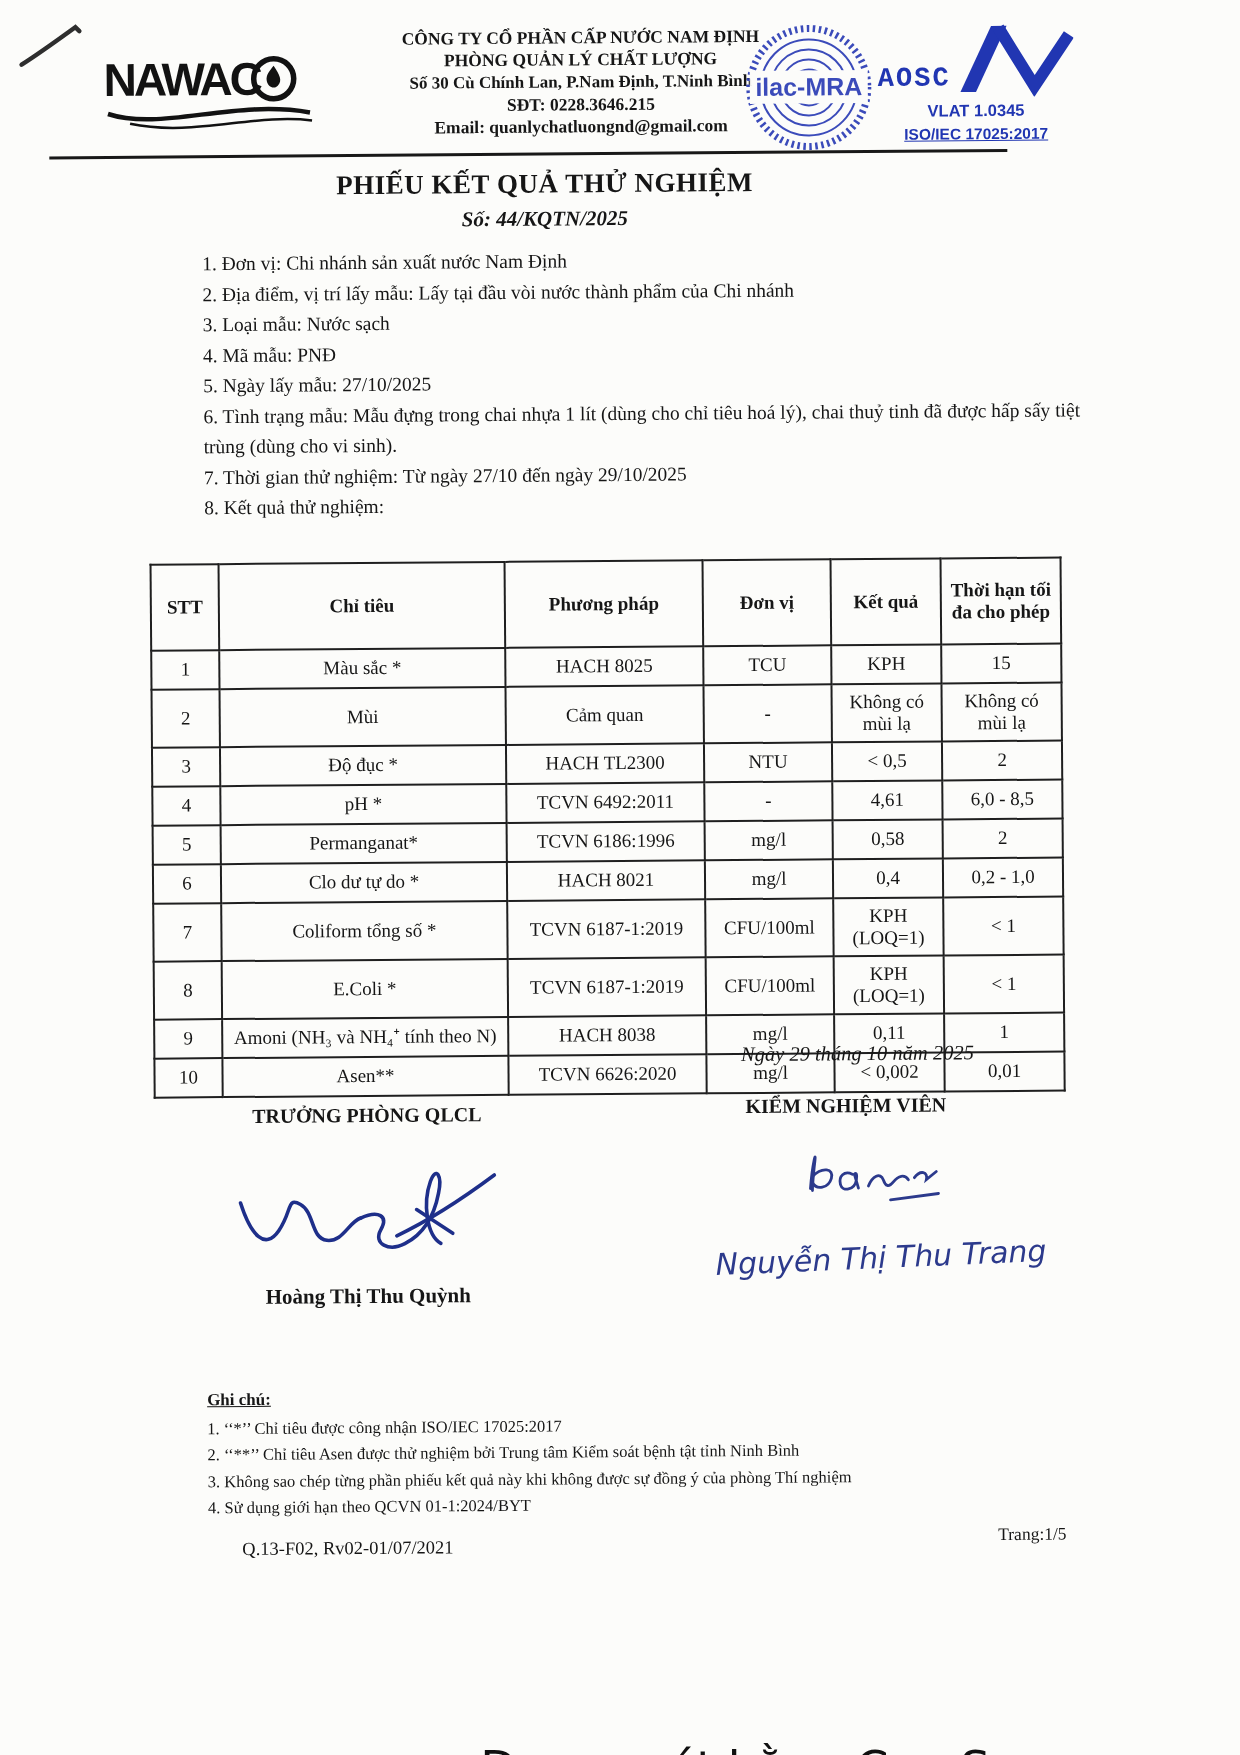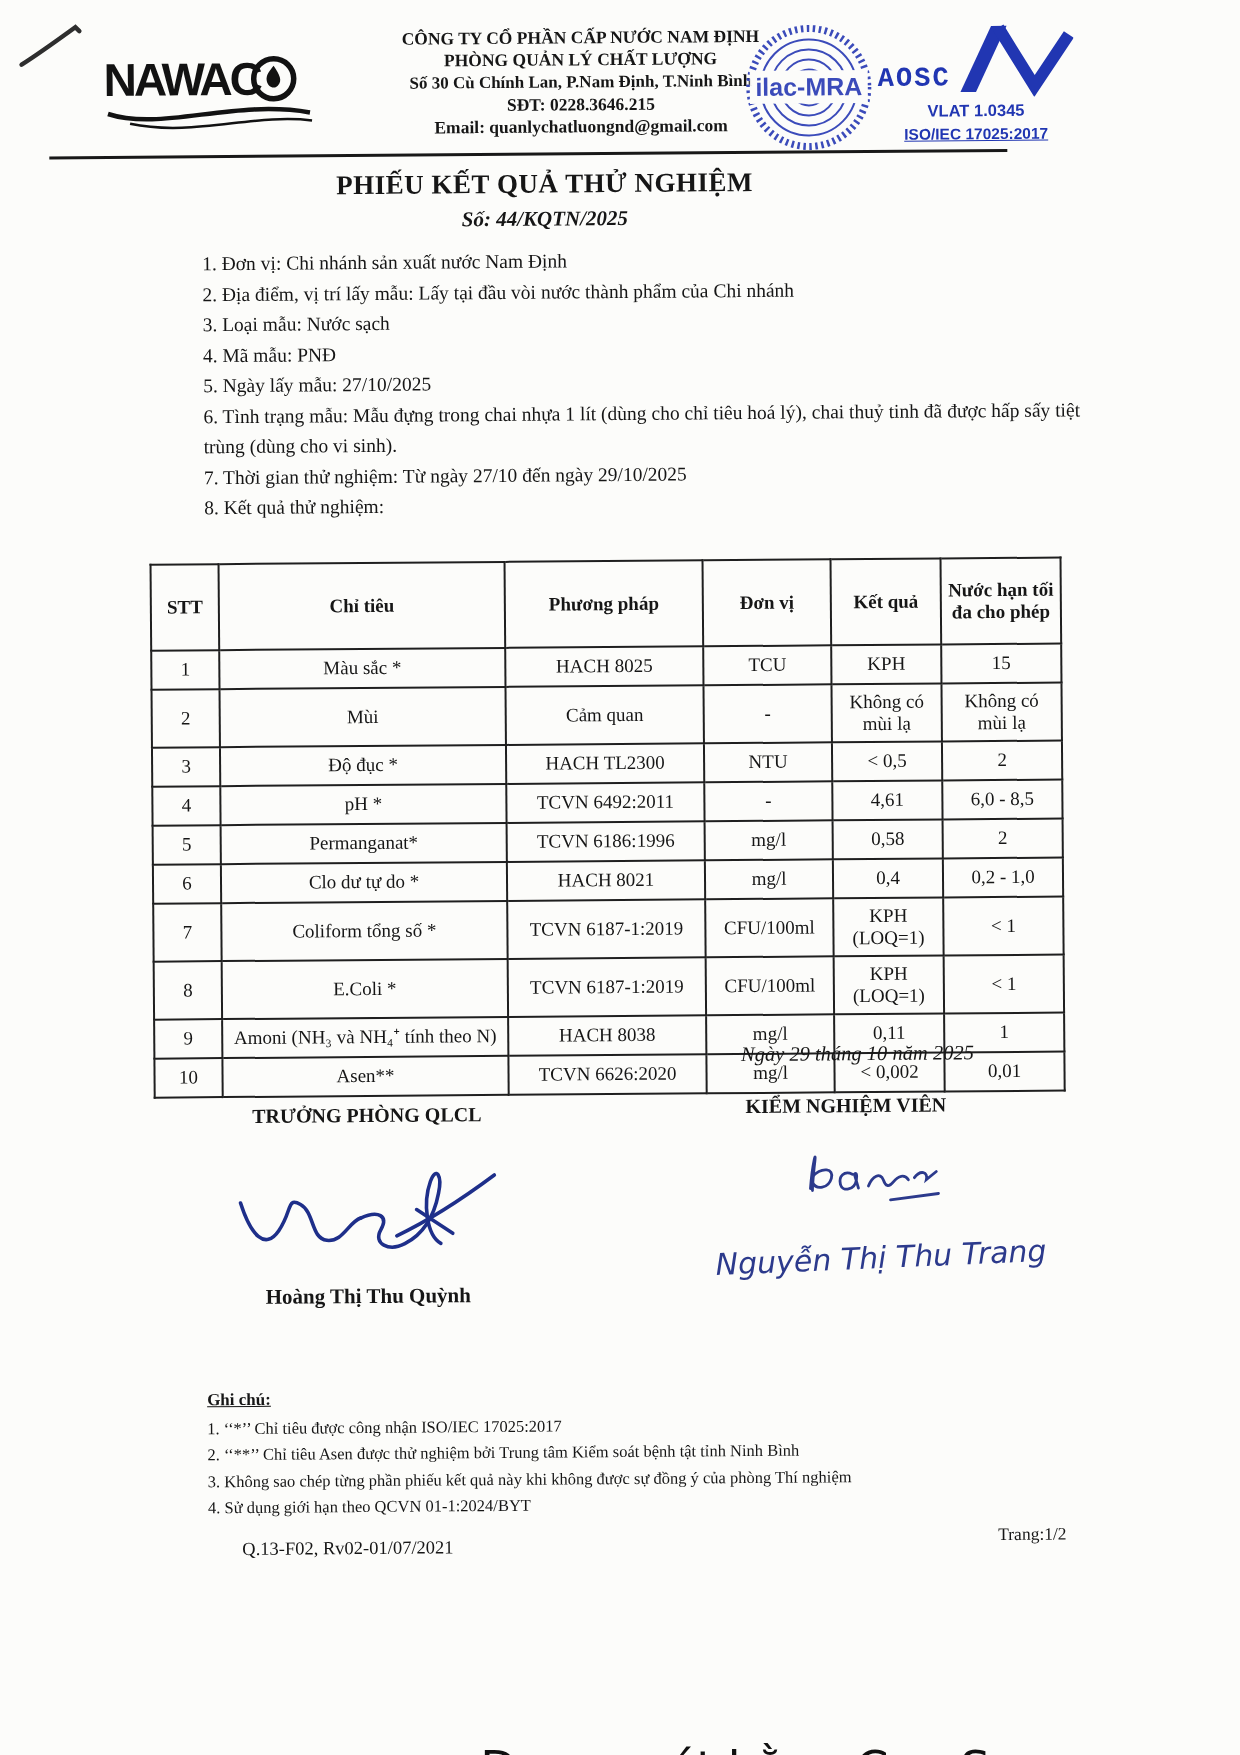--- a/index.html
+++ b/index.html
@@ -159,21 +159,21 @@
           <col class="c-result">
           <col class="c-limit">
       </colgroup>
       <thead>
         <tr>
           <th>STT</th>
           <th>Chỉ tiêu</th>
           <th>Phương pháp</th>
           <th>Đơn vị</th>
           <th>Kết quả</th>
-          <th>Nước hạn tối đa cho phép</th>
+          <th>Thời hạn tối đa cho phép</th>
         </tr>
       </thead>
       <tbody>
         <tr>
           <td>1</td>
           <td class="cell-name">Màu sắc *</td>
           <td>HACH 8025</td>
           <td>TCU</td>
           <td class="cell-result">KPH</td>
           <td class="cell-limit">15</td>
@@ -287,17 +287,17 @@
 
     <div class="notes">
       <div class="head">Ghi chú:</div>
       <div>1. ‘‘*’’ Chỉ tiêu được công nhận ISO/IEC 17025:2017</div>
       <div>2. ‘‘**’’ Chỉ tiêu Asen được thử nghiệm bởi Trung tâm Kiểm soát bệnh tật tỉnh Ninh Bình</div>
       <div>3. Không sao chép từng phần phiếu kết quả này khi không được sự đồng ý của phòng Thí nghiệm</div>
       <div>4. Sử dụng giới hạn theo QCVN 01-1:2024/BYT</div>
     </div>
 
     <div class="form-code">Q.13-F02, Rv02-01/07/2021</div>
-    <div class="page-num">Trang:1/2</div>
+    <div class="page-num">Trang:1/5</div>
   </div>
 
   <div class="camscan">Được quét bằng CamScanner</div>
 </div>
 
 </body></html>

